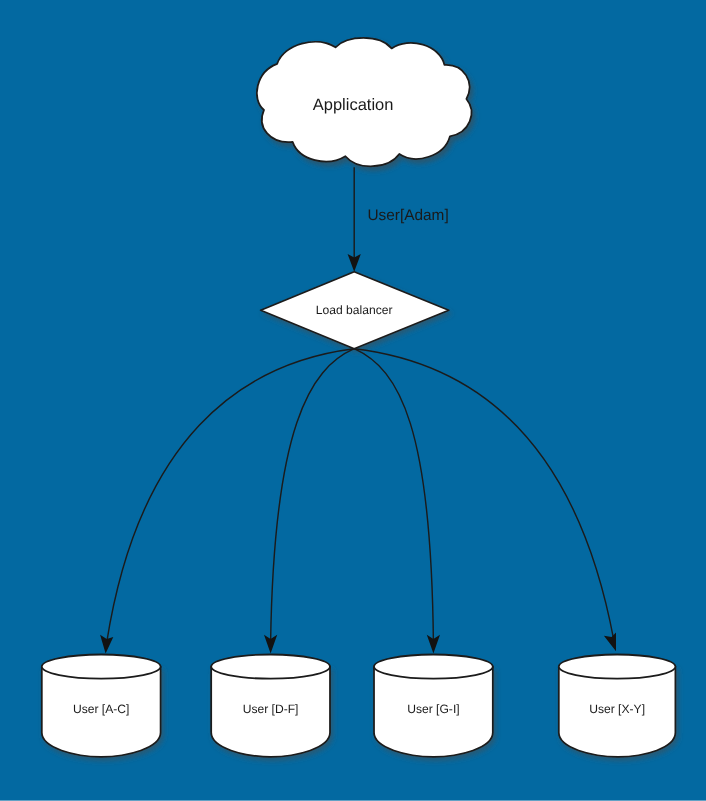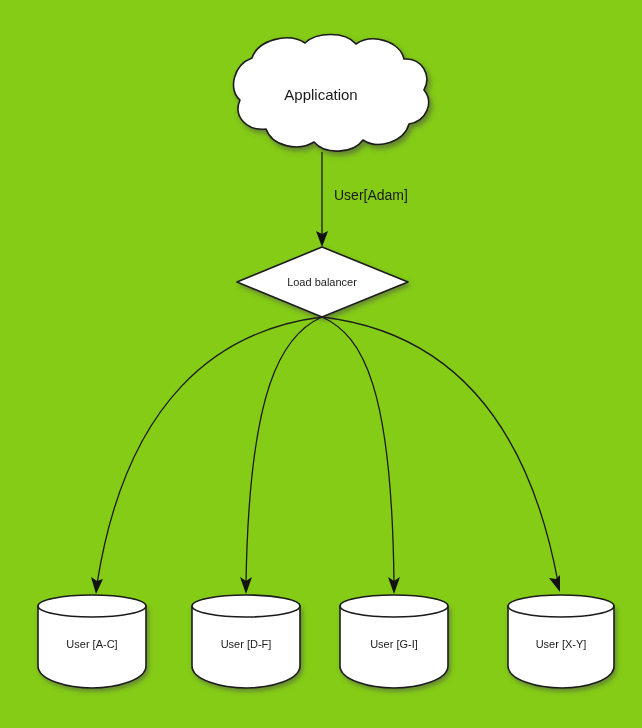--- a/index.html
+++ b/index.html
@@ -11,21 +11,21 @@
   body {
     font-family: "Liberation Sans", sans-serif;
     width: 642px;
     height: 728px;
     overflow: hidden;
   }
   #diagram-canvas {
     position: relative;
     width: 642px;
     height: 728px;
-    background: #84cc16;
+    background: #0369a1;
   }
   #diagram-svg {
     position: absolute;
     top: 0;
     left: 0;
     width: 642px;
     height: 728px;
     display: block;
   }
   .node-label {

